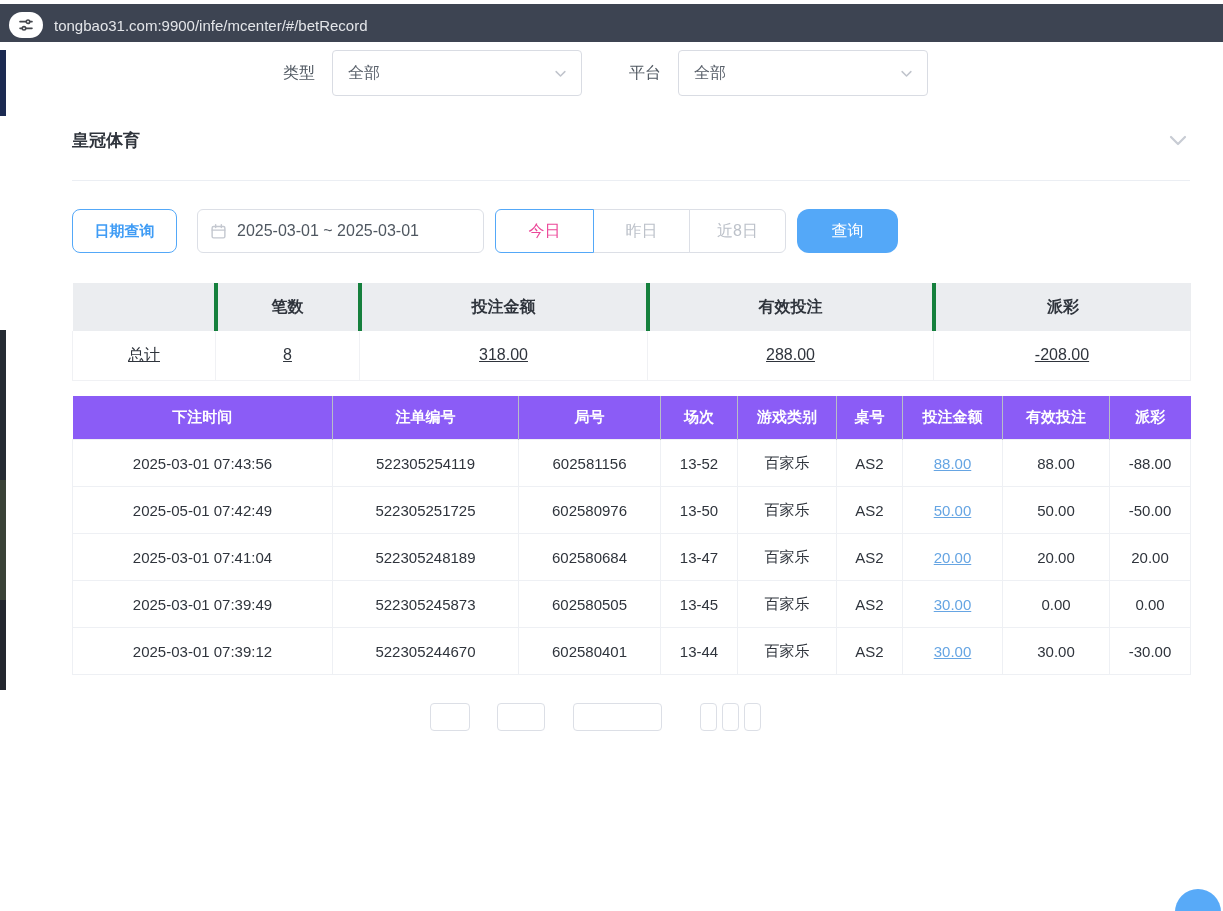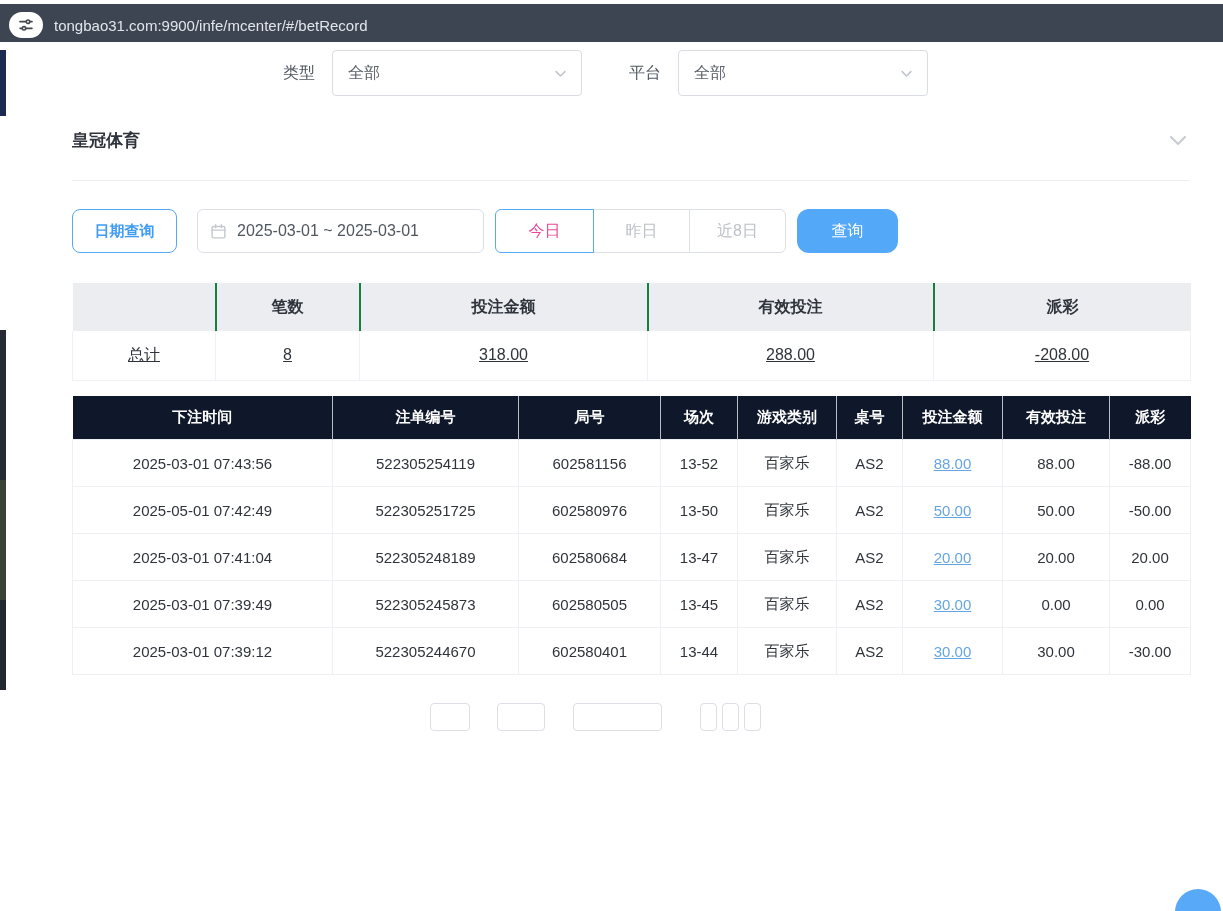--- a/index.html
+++ b/index.html
@@ -60,28 +60,28 @@
   .gbtn:first-child{ border-radius:6px 0 0 6px; width:99px; }
   .gbtn:last-child{ border-radius:0 6px 6px 0; }
   .gbtn.active { position:relative; z-index:1; border-color:#54a8f8; color:#ec4899; }
   .btn.primary { margin-left:11px; width:101px; background:#54a8f8; border:none;
     border-radius:12px; color:#fff; font-size:16px; }
 
   
   table { border-collapse:collapse; table-layout:fixed; }
   .summary { width:1118px; margin:30px 0 0 72px; text-align:center; }
   .summary th { background:#ebedf0; height:48px; font-size:16px; font-weight:600;
-    color:#2f343c; border-right:2px solid #15803d; }
+    color:#2f343c; border-right:4px solid #15803d; }
   .summary th:last-child { border-right:none; }
   .summary td { height:49px; font-size:16px; color:#2f343c;
     border:1px solid #f0f1f4; border-top:none;text-decoration:underline; }
 
   
   .detail { width:1118px; margin:15px 0 0 72px; text-align:center; }
-  .detail th { background:#0f172a; color:#fff; height:44px; font-size:15px;
+  .detail th { background:#8b5cf6; color:#fff; height:44px; font-size:15px;
     font-weight:600; border-right:1px solid #b8bdc6; }
   .detail th:last-child { border-right:none; }
   .detail td { height:47px; font-size:15px; color:#2f343c; border:1px solid #eef0f4; }
   .amt-link { color:#66a5e3; text-decoration:underline; cursor:pointer; }
   .neg { color:#f56c6c; }
 
   
   .pagination { display:flex; align-items:flex-start; margin:28px 0 0 430px; }
   .pg-btn, .pg-select, .pg-mini { height:28px; background:#fff;
     border:1px solid #dcdfe6; border-radius:4px; cursor:pointer; }

